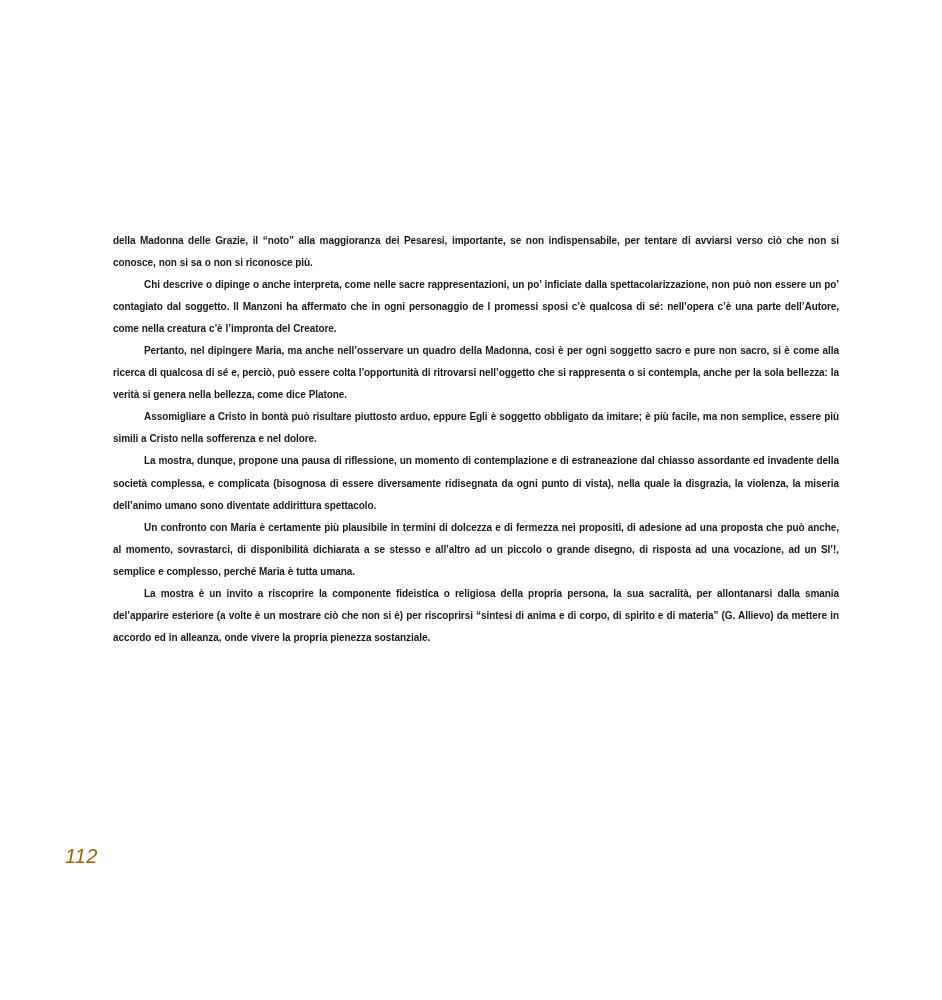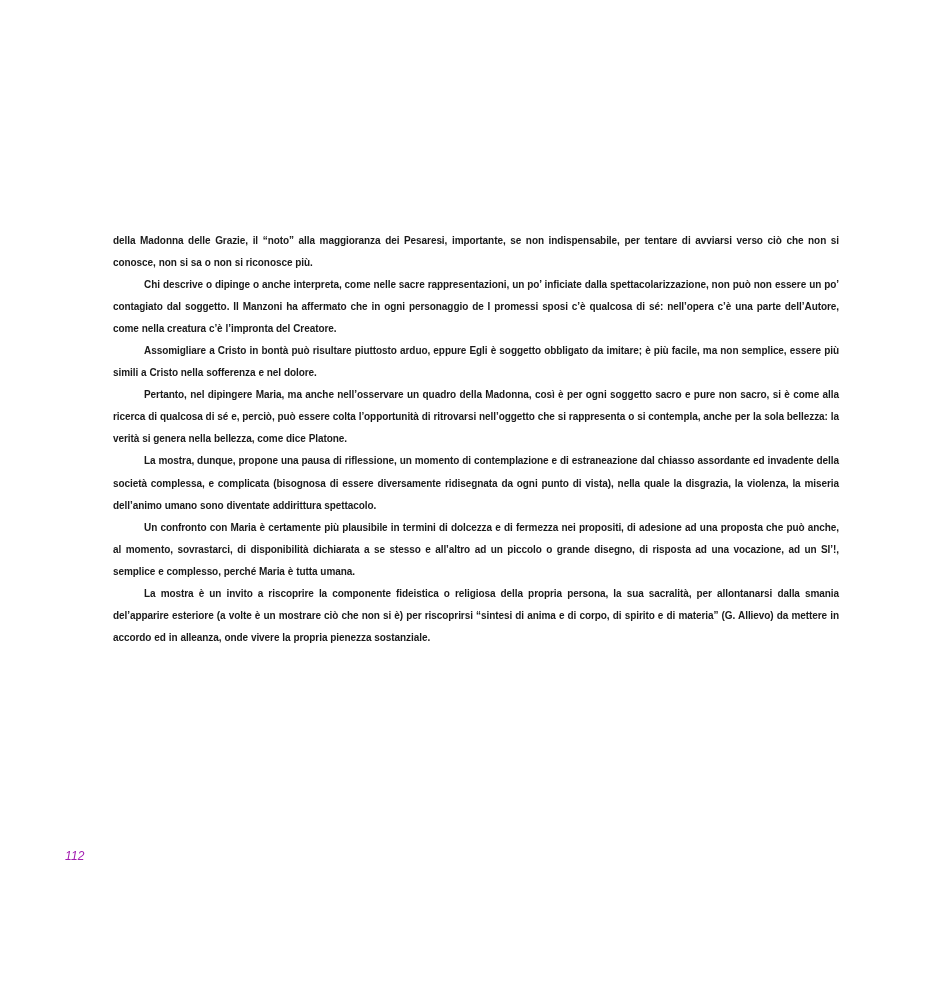--- a/index.html
+++ b/index.html
@@ -43,41 +43,41 @@
   }
   .para.indent {
     text-indent: 31px;
   }
   
 
   .page-number {
     position: absolute;
     left: 65px;
     top: 845px;
-    font-size: 12px;
+    font-size: 20px;
     font-style: italic;
-    color: #a21caf;
+    color: #a16207;
     line-height: 22px;
     letter-spacing: 0.2px;
   }
 </style>
 </head>
 <body>
 
 <div id="page">
 
   <div id="text-column">
 
     <p class="para">della Madonna delle Grazie, il “noto” alla maggioranza dei Pesaresi, importante, se non indispensabile, per tentare di avviarsi verso ciò che non si conosce, non si sa o non si riconosce più.</p>
 
     <p class="para indent">Chi descrive o dipinge o anche interpreta, come nelle sacre rappresentazioni, un po’ inficiate dalla spettacolarizzazione, non può non essere un po’ contagiato dal soggetto. Il Manzoni ha affermato che in ogni personaggio de I promessi sposi c’è qualcosa di sé: nell’opera c’è una parte dell’Autore, come nella creatura c’è l’impronta del Creatore.</p>
 
+    <p class="para indent">Pertanto, nel dipingere Maria, ma anche nell’osservare un quadro della Madonna, così è per ogni soggetto sacro e pure non sacro, si è come alla ricerca di qualcosa di sé e, perciò, può essere colta l’opportunità di ritrovarsi nell’oggetto che si rappresenta o si contempla, anche per la sola bellezza: la verità si genera nella bellezza, come dice Platone.</p>
+
     <p class="para indent">Assomigliare a Cristo in bontà può risultare piuttosto arduo, eppure Egli è soggetto obbligato da imitare; è più facile, ma non semplice, essere più simili a Cristo nella sofferenza e nel dolore.</p>
-
-    <p class="para indent">Pertanto, nel dipingere Maria, ma anche nell’osservare un quadro della Madonna, così è per ogni soggetto sacro e pure non sacro, si è come alla ricerca di qualcosa di sé e, perciò, può essere colta l’opportunità di ritrovarsi nell’oggetto che si rappresenta o si contempla, anche per la sola bellezza: la verità si genera nella bellezza, come dice Platone.</p>
 
     <p class="para indent">La mostra, dunque, propone una pausa di riflessione, un momento di contemplazione e di estraneazione dal chiasso assordante ed invadente della società complessa, e complicata (bisognosa di essere diversamente ridisegnata da ogni punto di vista), nella quale la disgrazia, la violenza, la miseria dell’animo umano sono diventate addirittura spettacolo.</p>
 
     <p class="para indent">Un confronto con Maria è certamente più plausibile in termini di dolcezza e di fermezza nei propositi, di adesione ad una proposta che può anche, al momento, sovrastarci, di disponibilità dichiarata a se stesso e all’altro ad un piccolo o grande disegno, di risposta ad una vocazione, ad un SI’!, semplice e complesso, perché Maria è tutta umana.</p>
 
     <p class="para indent">La mostra è un invito a riscoprire la componente fideistica o religiosa della propria persona, la sua sacralità, per allontanarsi dalla smania del’apparire esteriore (a volte è un mostrare ciò che non si è) per riscoprirsi “sintesi di anima e di corpo, di spirito e di materia” (G. Allievo) da mettere in accordo ed in alleanza, onde vivere la propria pienezza sostanziale.</p>
 
   </div>
 
   <div class="page-number">112</div>

